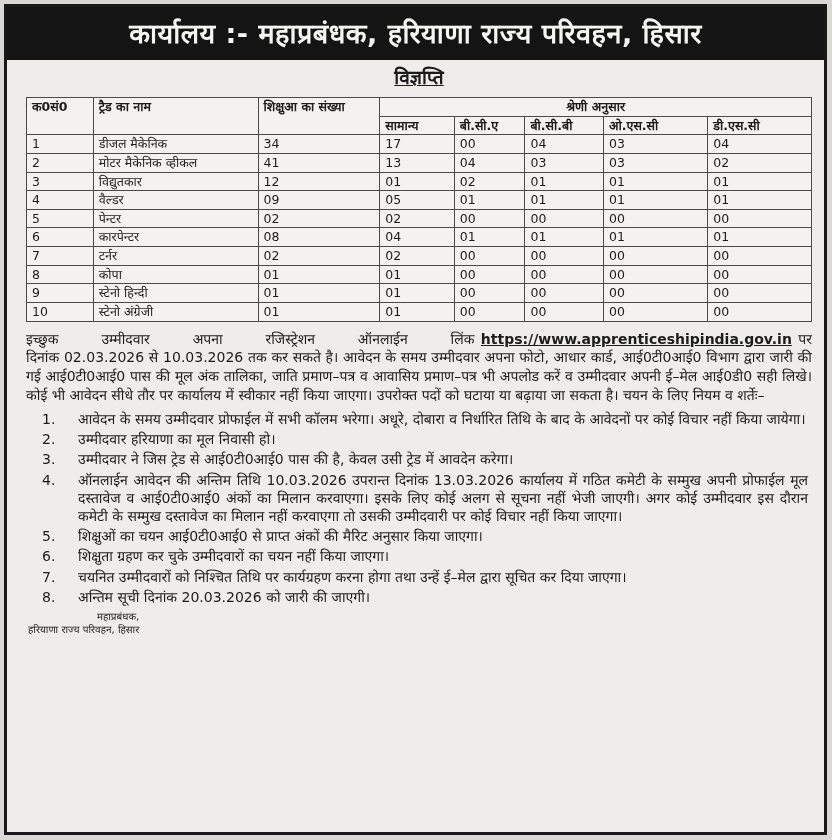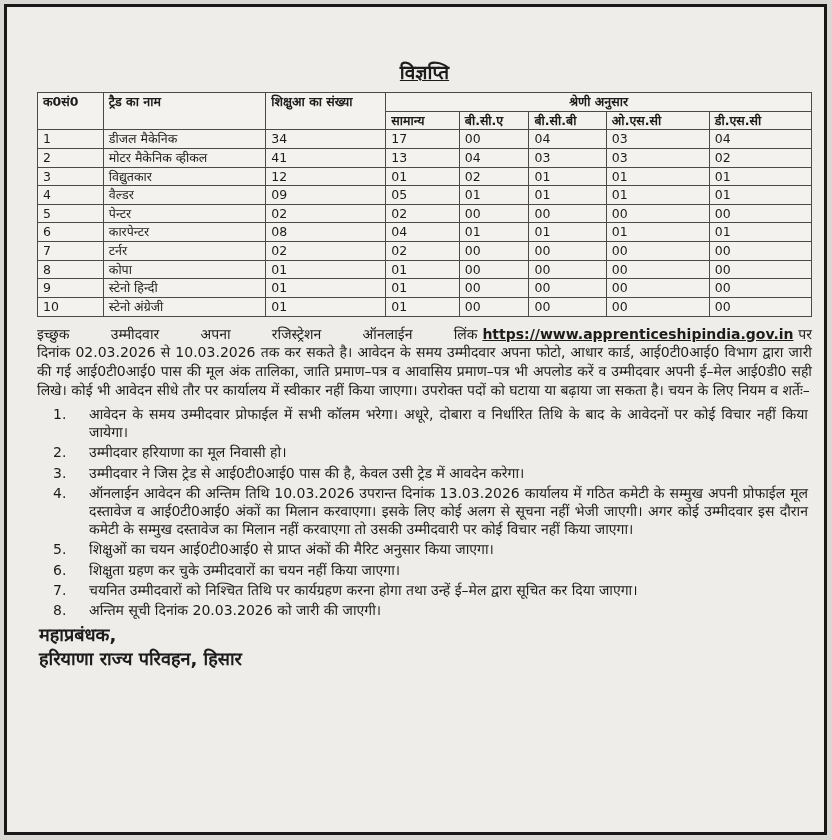--- a/index.html
+++ b/index.html
@@ -14,21 +14,21 @@
     border:3px solid var(--frame,#181818);
     background:var(--paper,#eeede9);
     overflow:hidden;
   }
   .banner{
     background:var(--banner_bg,#141414);
     color:var(--banner_text,#f5f5f2);
     text-align:center;font-weight:bold;font-size:27px;
     padding:7px 4px 9px;letter-spacing:.5px;
   }
-  .body-area{padding:3px 12px 0 30px;margin-top:48px;}
+  .body-area{padding:3px 12px 0 19px;}
   .notice-title{
     text-align:center;font-size:19px;font-weight:bold;
     text-decoration:underline;margin:1px 0 2px;
   }
   .intro{
     margin:0 2px;font-size:14px;line-height:1.34;
     text-align:justify;text-indent:54px;font-weight:500;
   }
   table.trades{
     width:100%;border-collapse:collapse;margin-top:7px;
@@ -48,26 +48,29 @@
   .apply .url{font-weight:bold;display:inline-block;text-decoration:underline;}
   .conditions{margin-top:5px;}
   .cond-row{display:flex;font-size:14px;line-height:1.3;margin-bottom:2px;}
   .cond-no{flex:0 0 52px;padding-left:16px;box-sizing:border-box;font-weight:500;}
   .cond-text{flex:1;text-align:justify;padding-right:4px;font-weight:500;}
   .footer{
     display:flex;justify-content:space-between;align-items:flex-end;
     padding:2px 8px 0 2px;margin-top:1px;
   }
   .ref{font-size:14.5px;letter-spacing:.5px;}
-  .sign{font-size:18px;font-weight:bold;line-height:1.35;padding-bottom:6px;}
+  .sign{text-align:right;font-size:10px;font-weight:normal;line-height:1.35;padding-bottom:6px;}
 </style>
 </head>
 <body>
 
 <div class="sheet">
+  <div class="banner">
+    <span>कार्यालय :- महाप्रबंधक, हरियाणा राज्य परिवहन, हिसार</span>
+  </div>
   <div class="body-area">
     <div class="notice-title">विज्ञप्ति</div>
 
     <table class="trades">
       <colgroup>
         <col style="width:8.5%">
           <col style="width:21%">
           <col style="width:15.5%">
         <col style="width:9.5%">
           <col style="width:9%">

